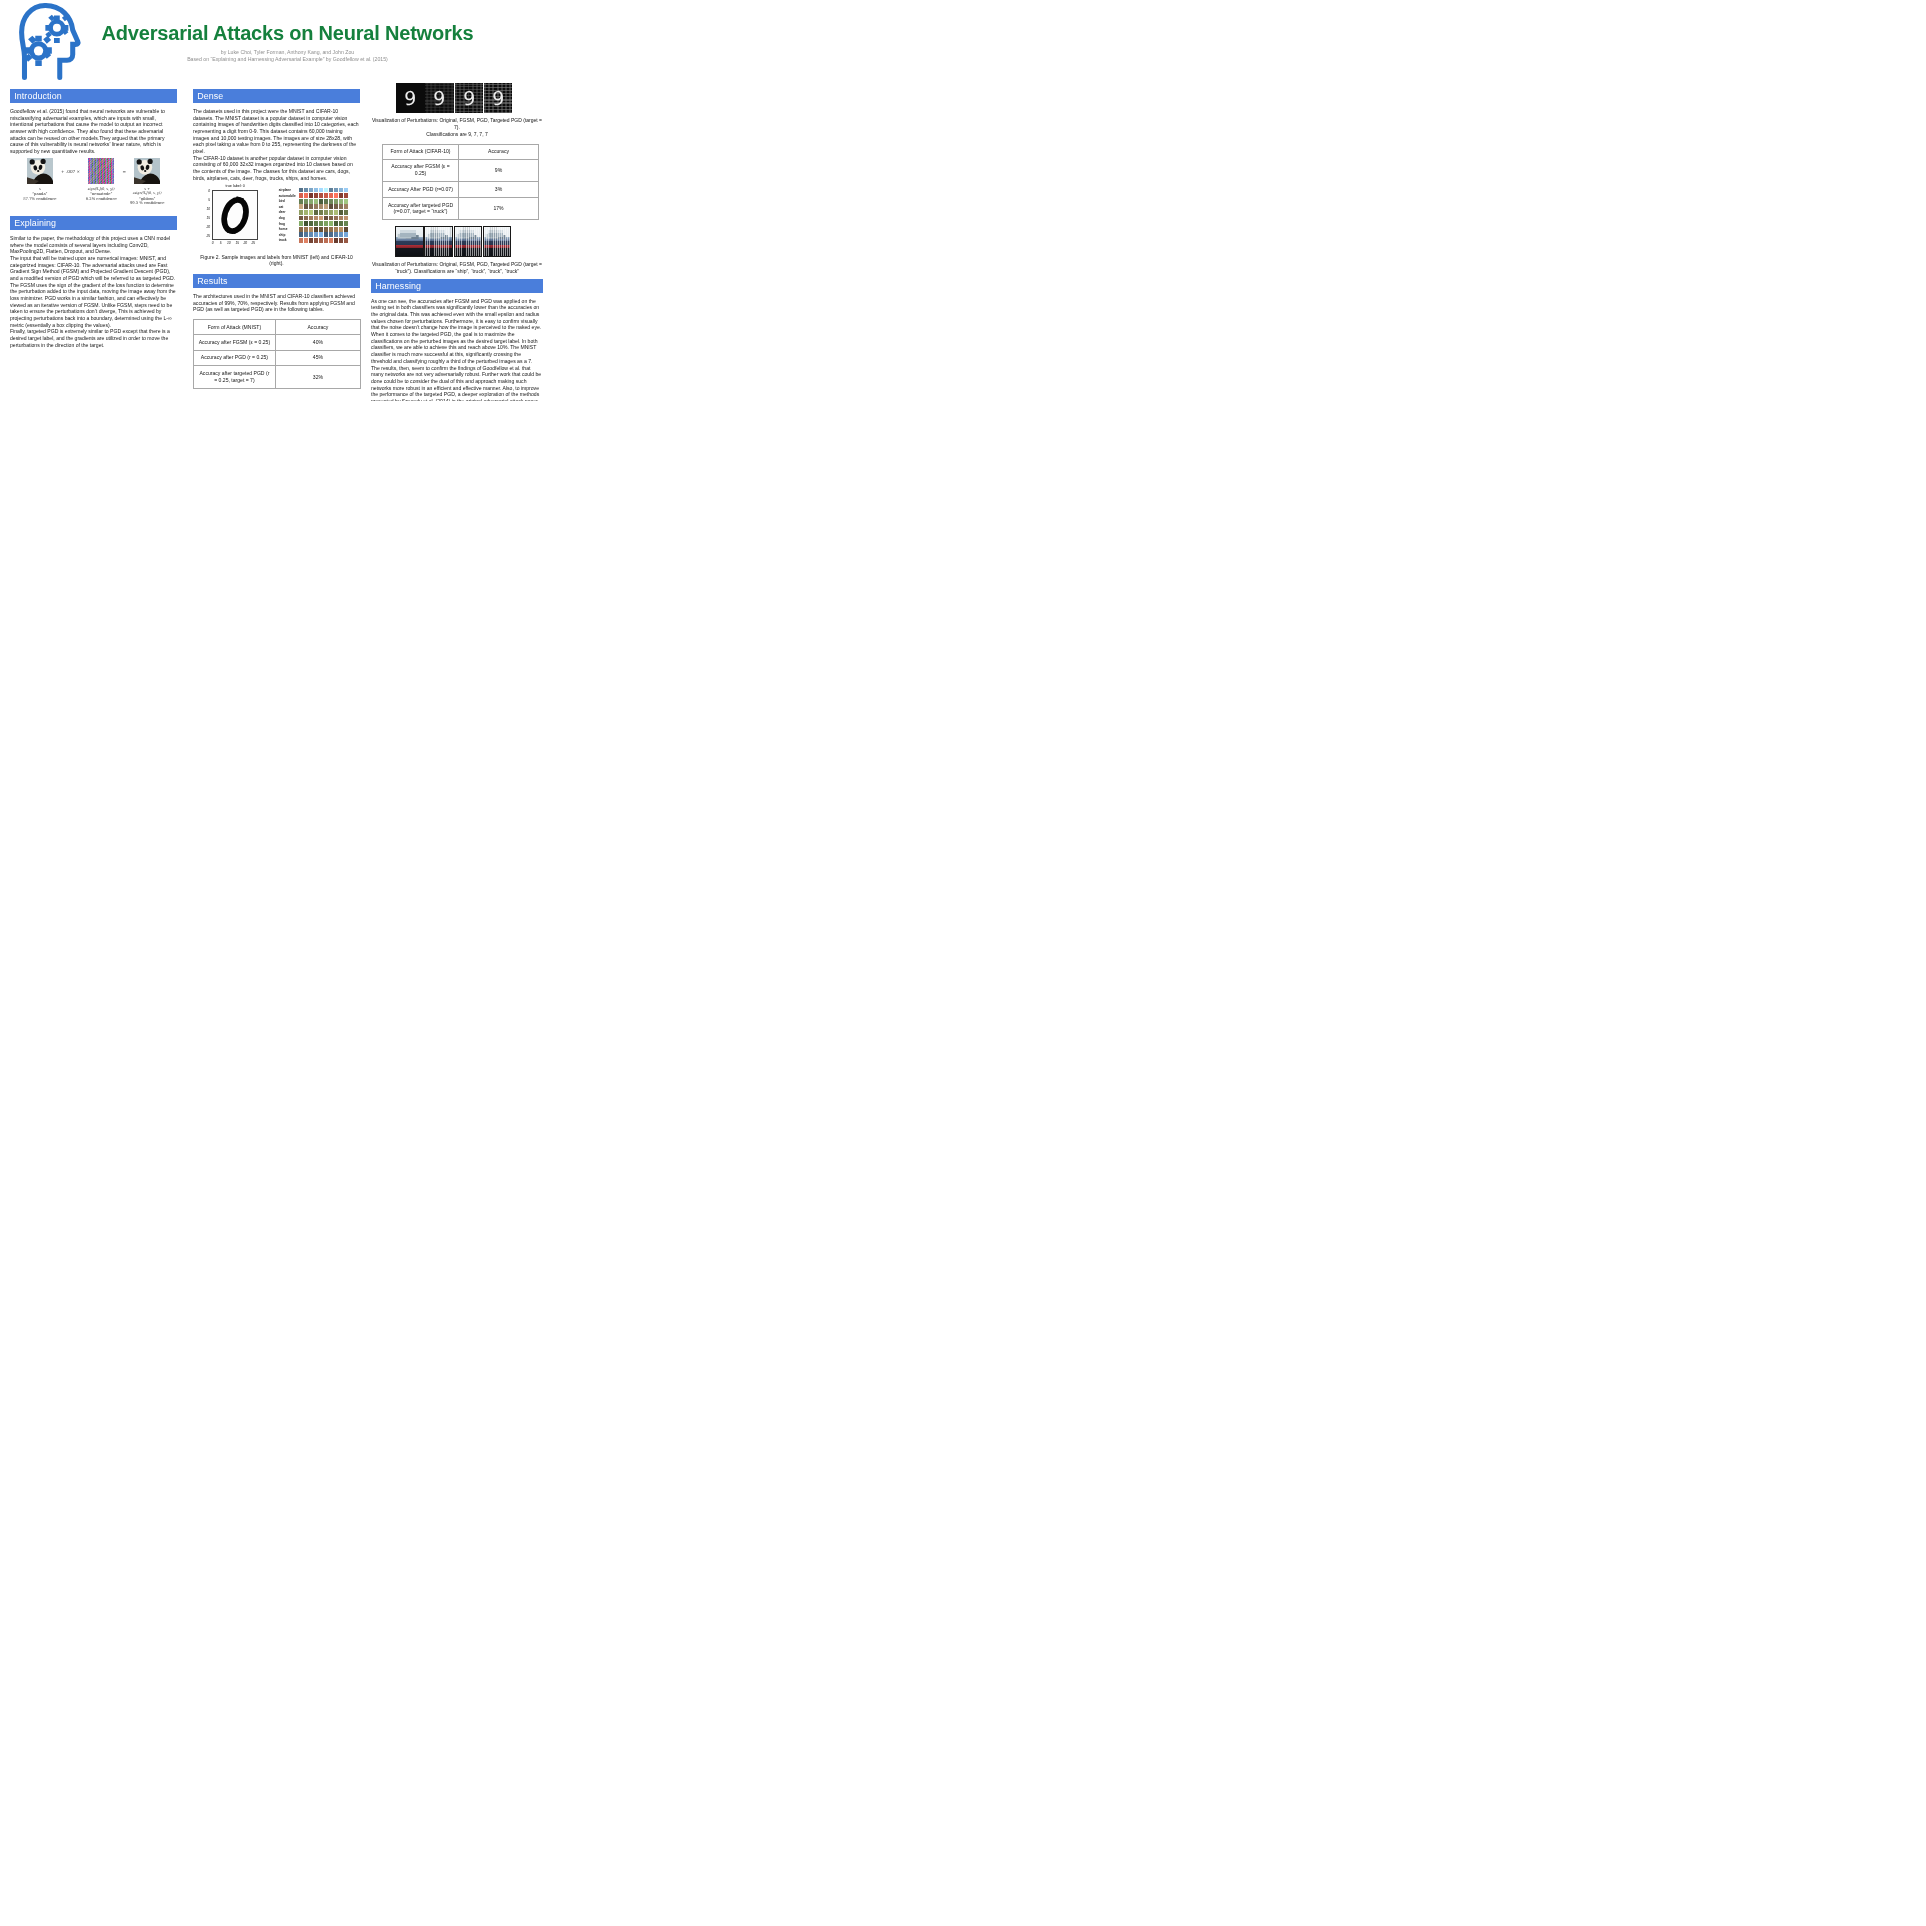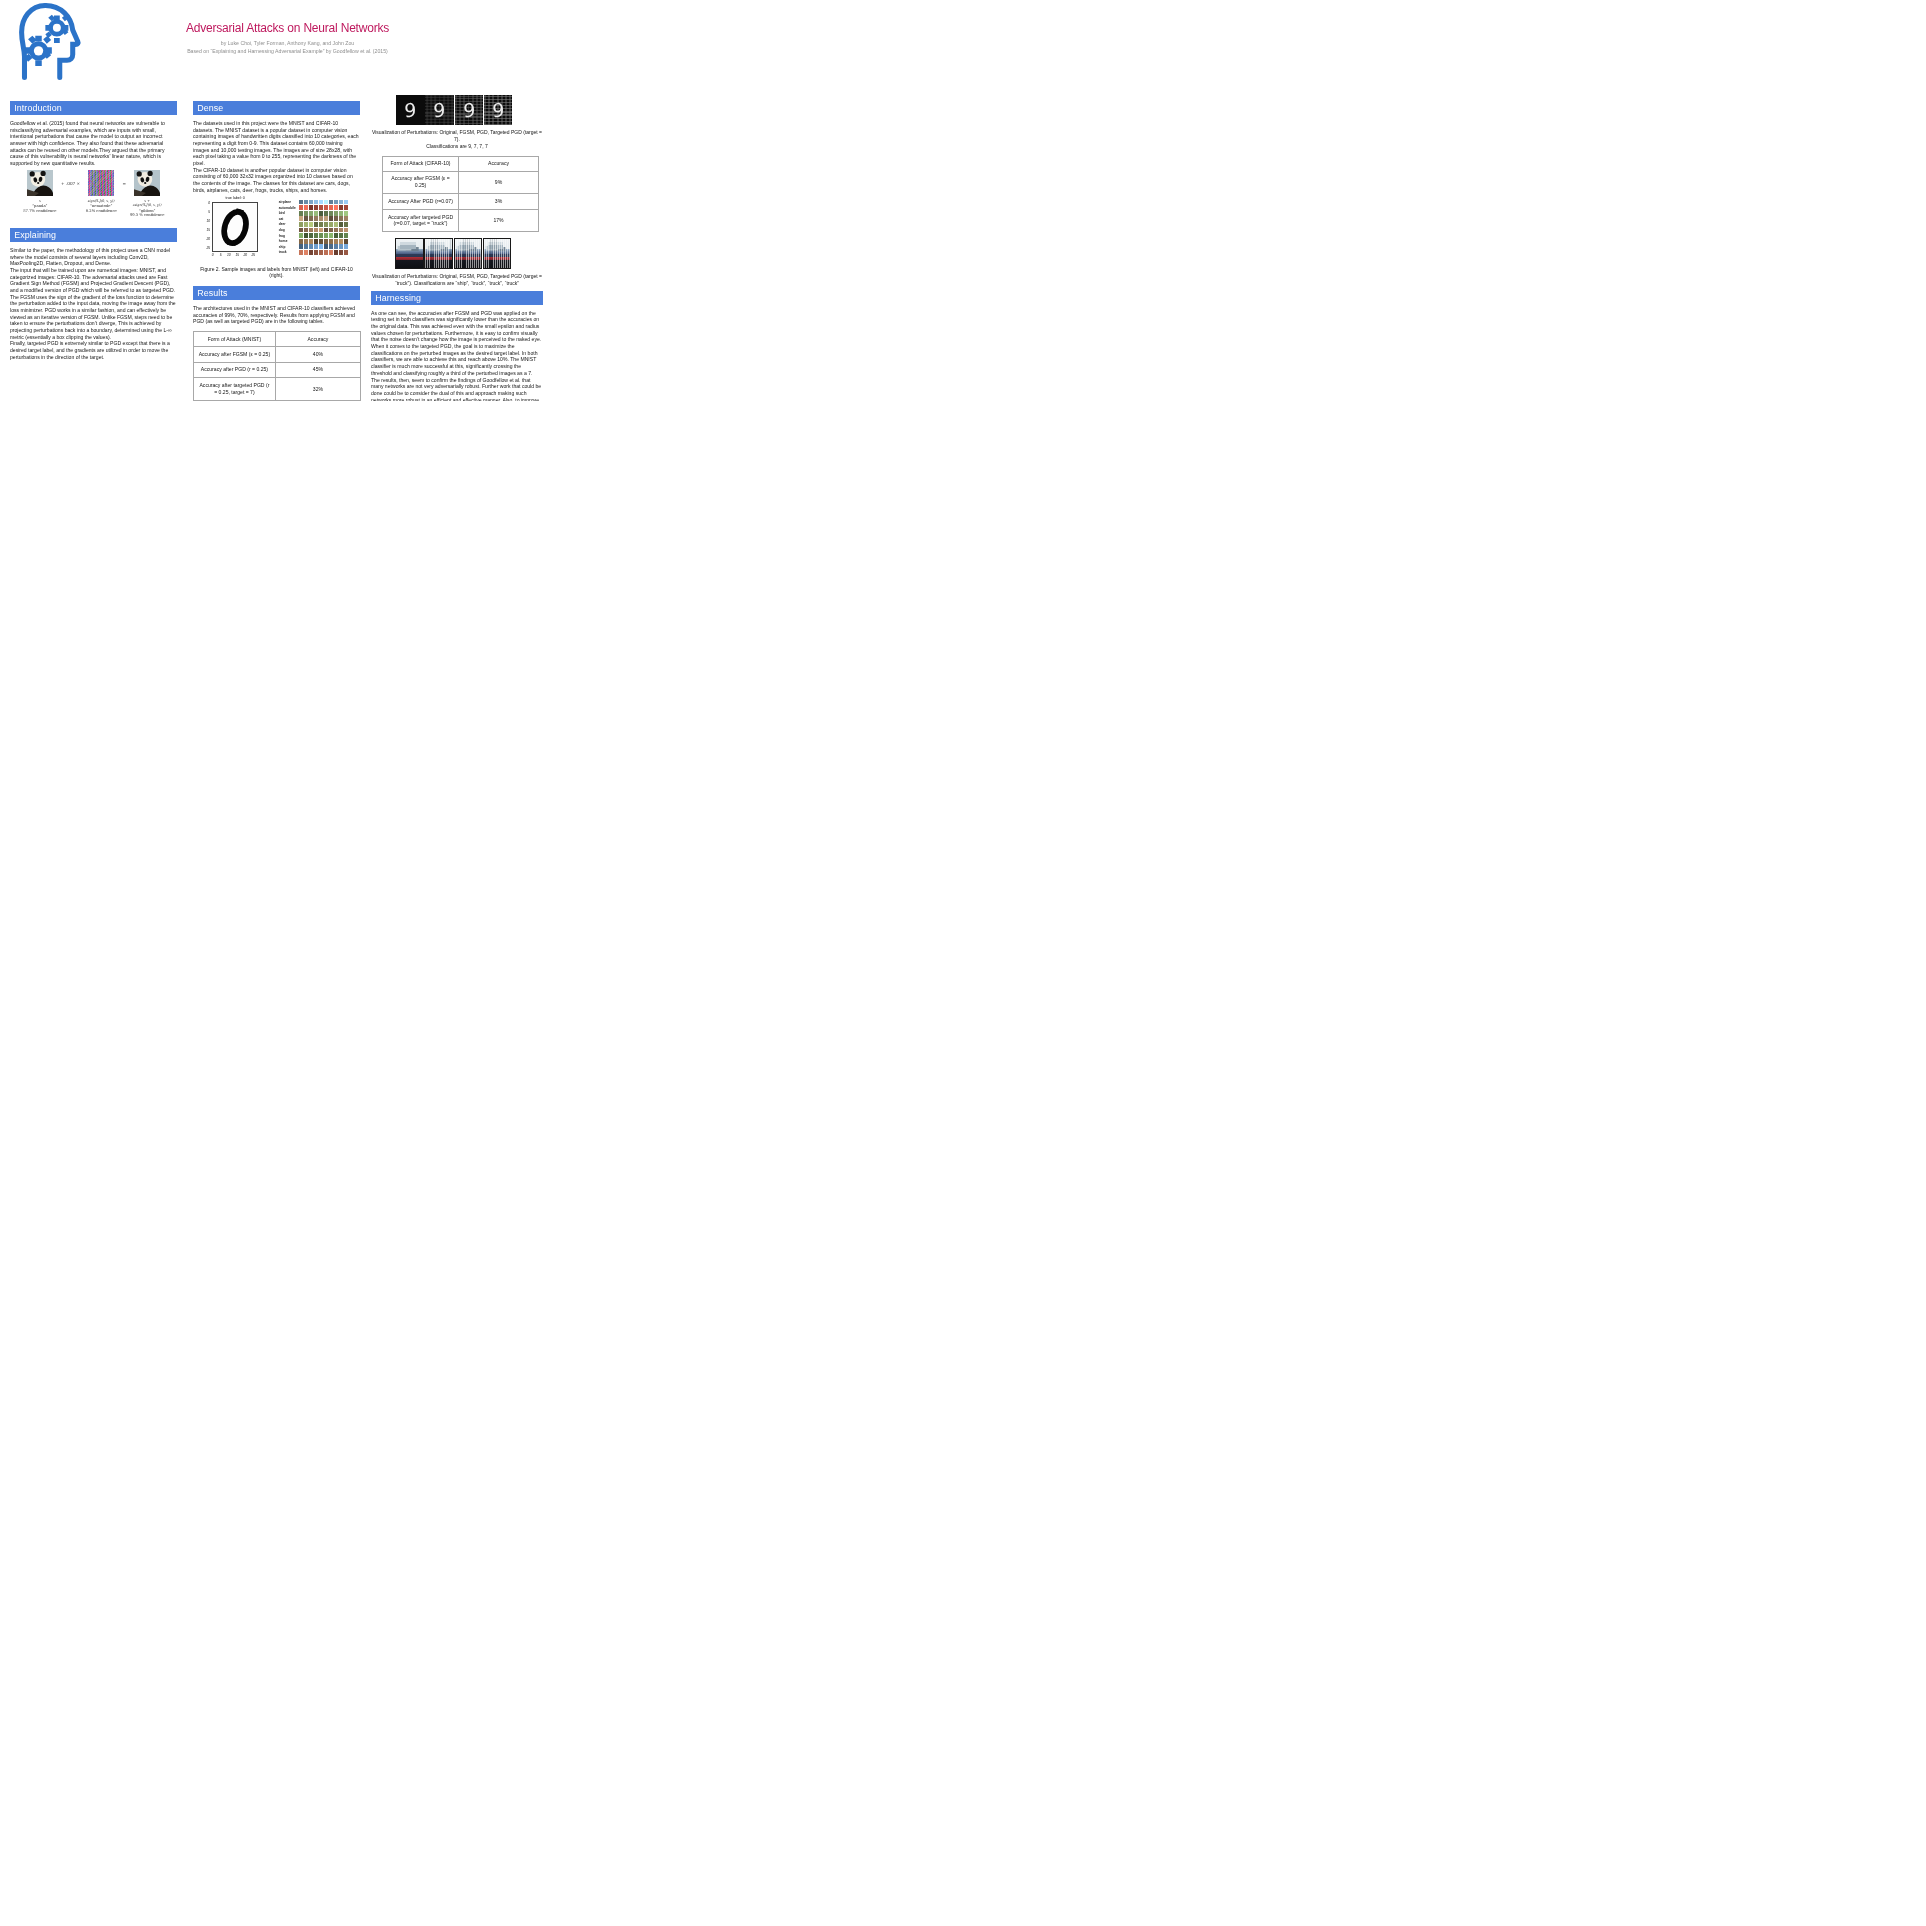--- a/index.html
+++ b/index.html
@@ -3,26 +3,26 @@
 <meta charset="utf-8">
 <title>Poster</title>
 <style>
   html,body{margin:0;padding:0;background:#ffffff;}
   body{font-family:"Liberation Sans", sans-serif; color:#141414;}
   .poster{position:relative;width:555px;height:401px;background:#fff;overflow:hidden;}
 
   
   .logo{position:absolute;left:17.7px;top:2.3px;width:72px;height:79px;}
   .title-wrap{position:absolute;left:89px;top:22.3px;width:397px;text-align:center;}
-  .page-title{font-size:12px;font-weight:400;letter-spacing:-0.2px;color:#be185d;line-height:1.1;}
+  .page-title{font-size:20px;font-weight:700;letter-spacing:-0.2px;color:#15803d;line-height:1.1;}
   .byline{margin-top:4.6px;font-size:5.2px;color:#8f8f8f;}
   .subtitle{margin-top:1.5px;font-size:5.2px;color:#8f8f8f;}
 
   
-  .col{position:absolute;top:89px;margin-top:12px;}
+  .col{position:absolute;top:89px;}
   .col1{left:10px;width:167px;}
   .col2{left:193px;width:167px;}
   .col3{left:371px;top:83px;width:172px;}
 
   .secbar{height:14.3px;background:#4a7edb;color:#fff;font-size:8.9px;font-weight:300;
           line-height:14.3px;padding-left:4.2px;letter-spacing:0.1px;}
   .body-text{margin-top:4.6px;font-size:5.1px;line-height:1.31;white-space:pre-line;color:#161616;}
 
   
   .panda-fig{margin-top:3.9px;display:flex;justify-content:center;gap:2.7px;}

